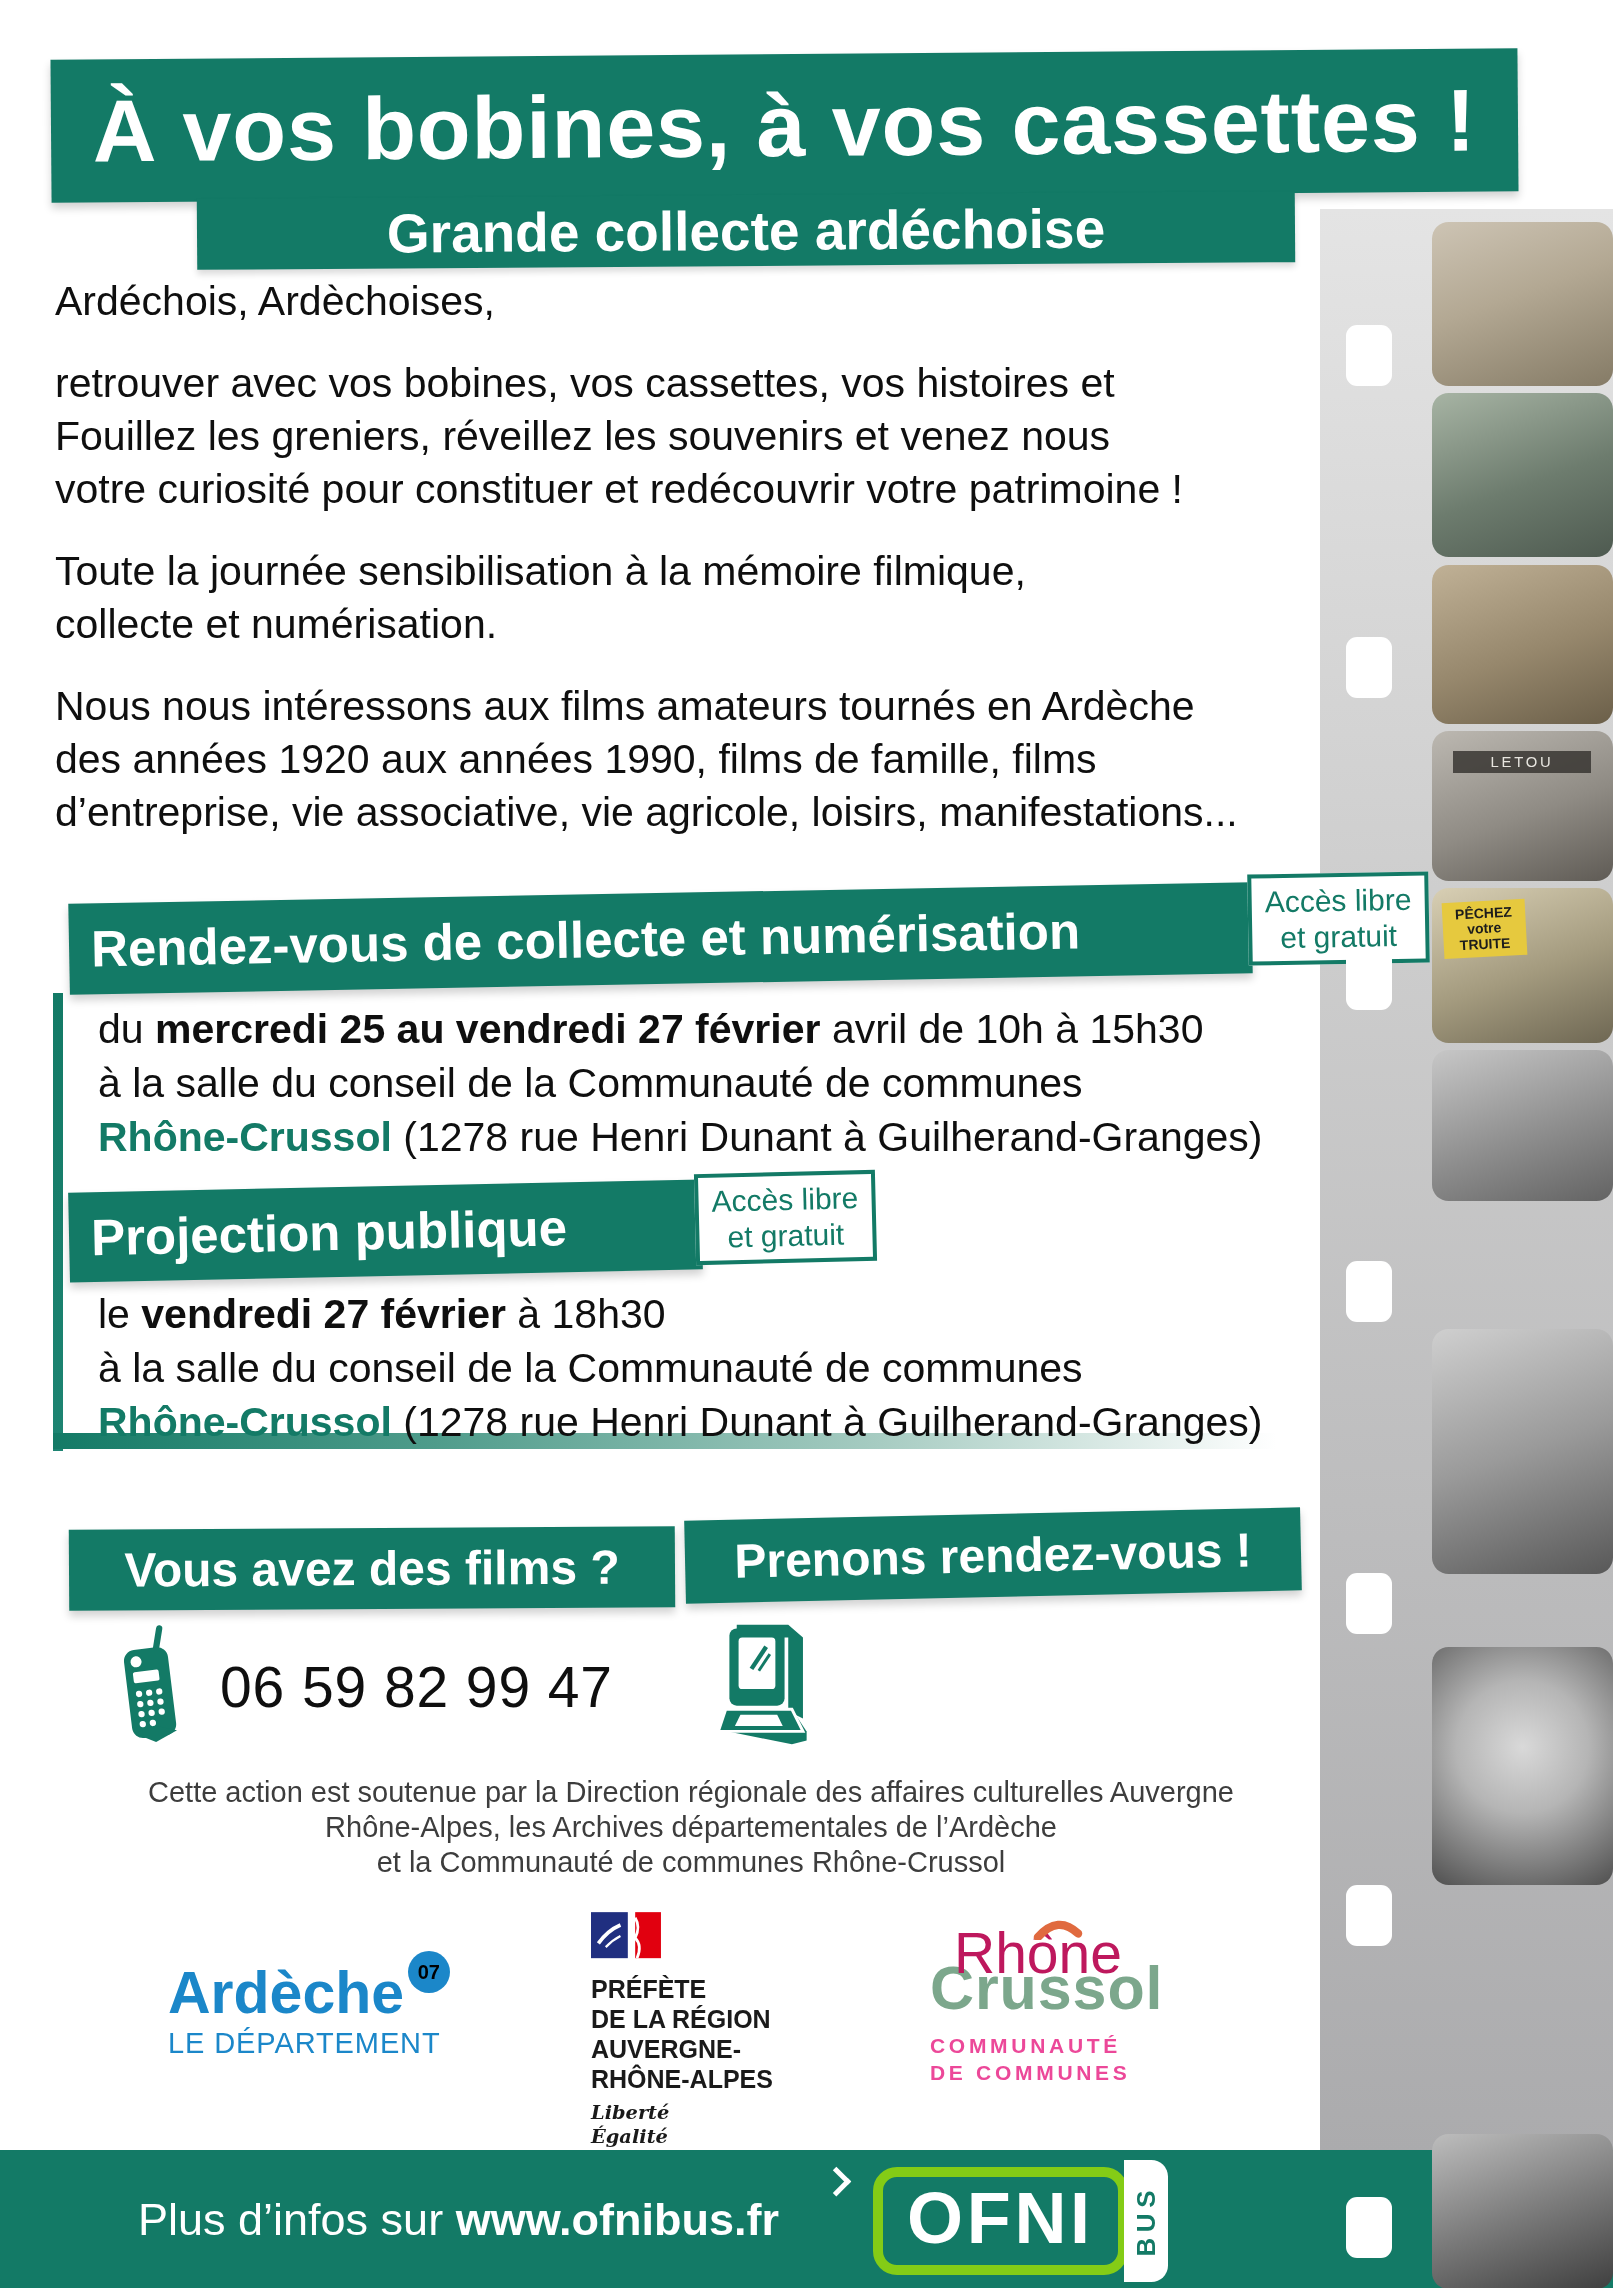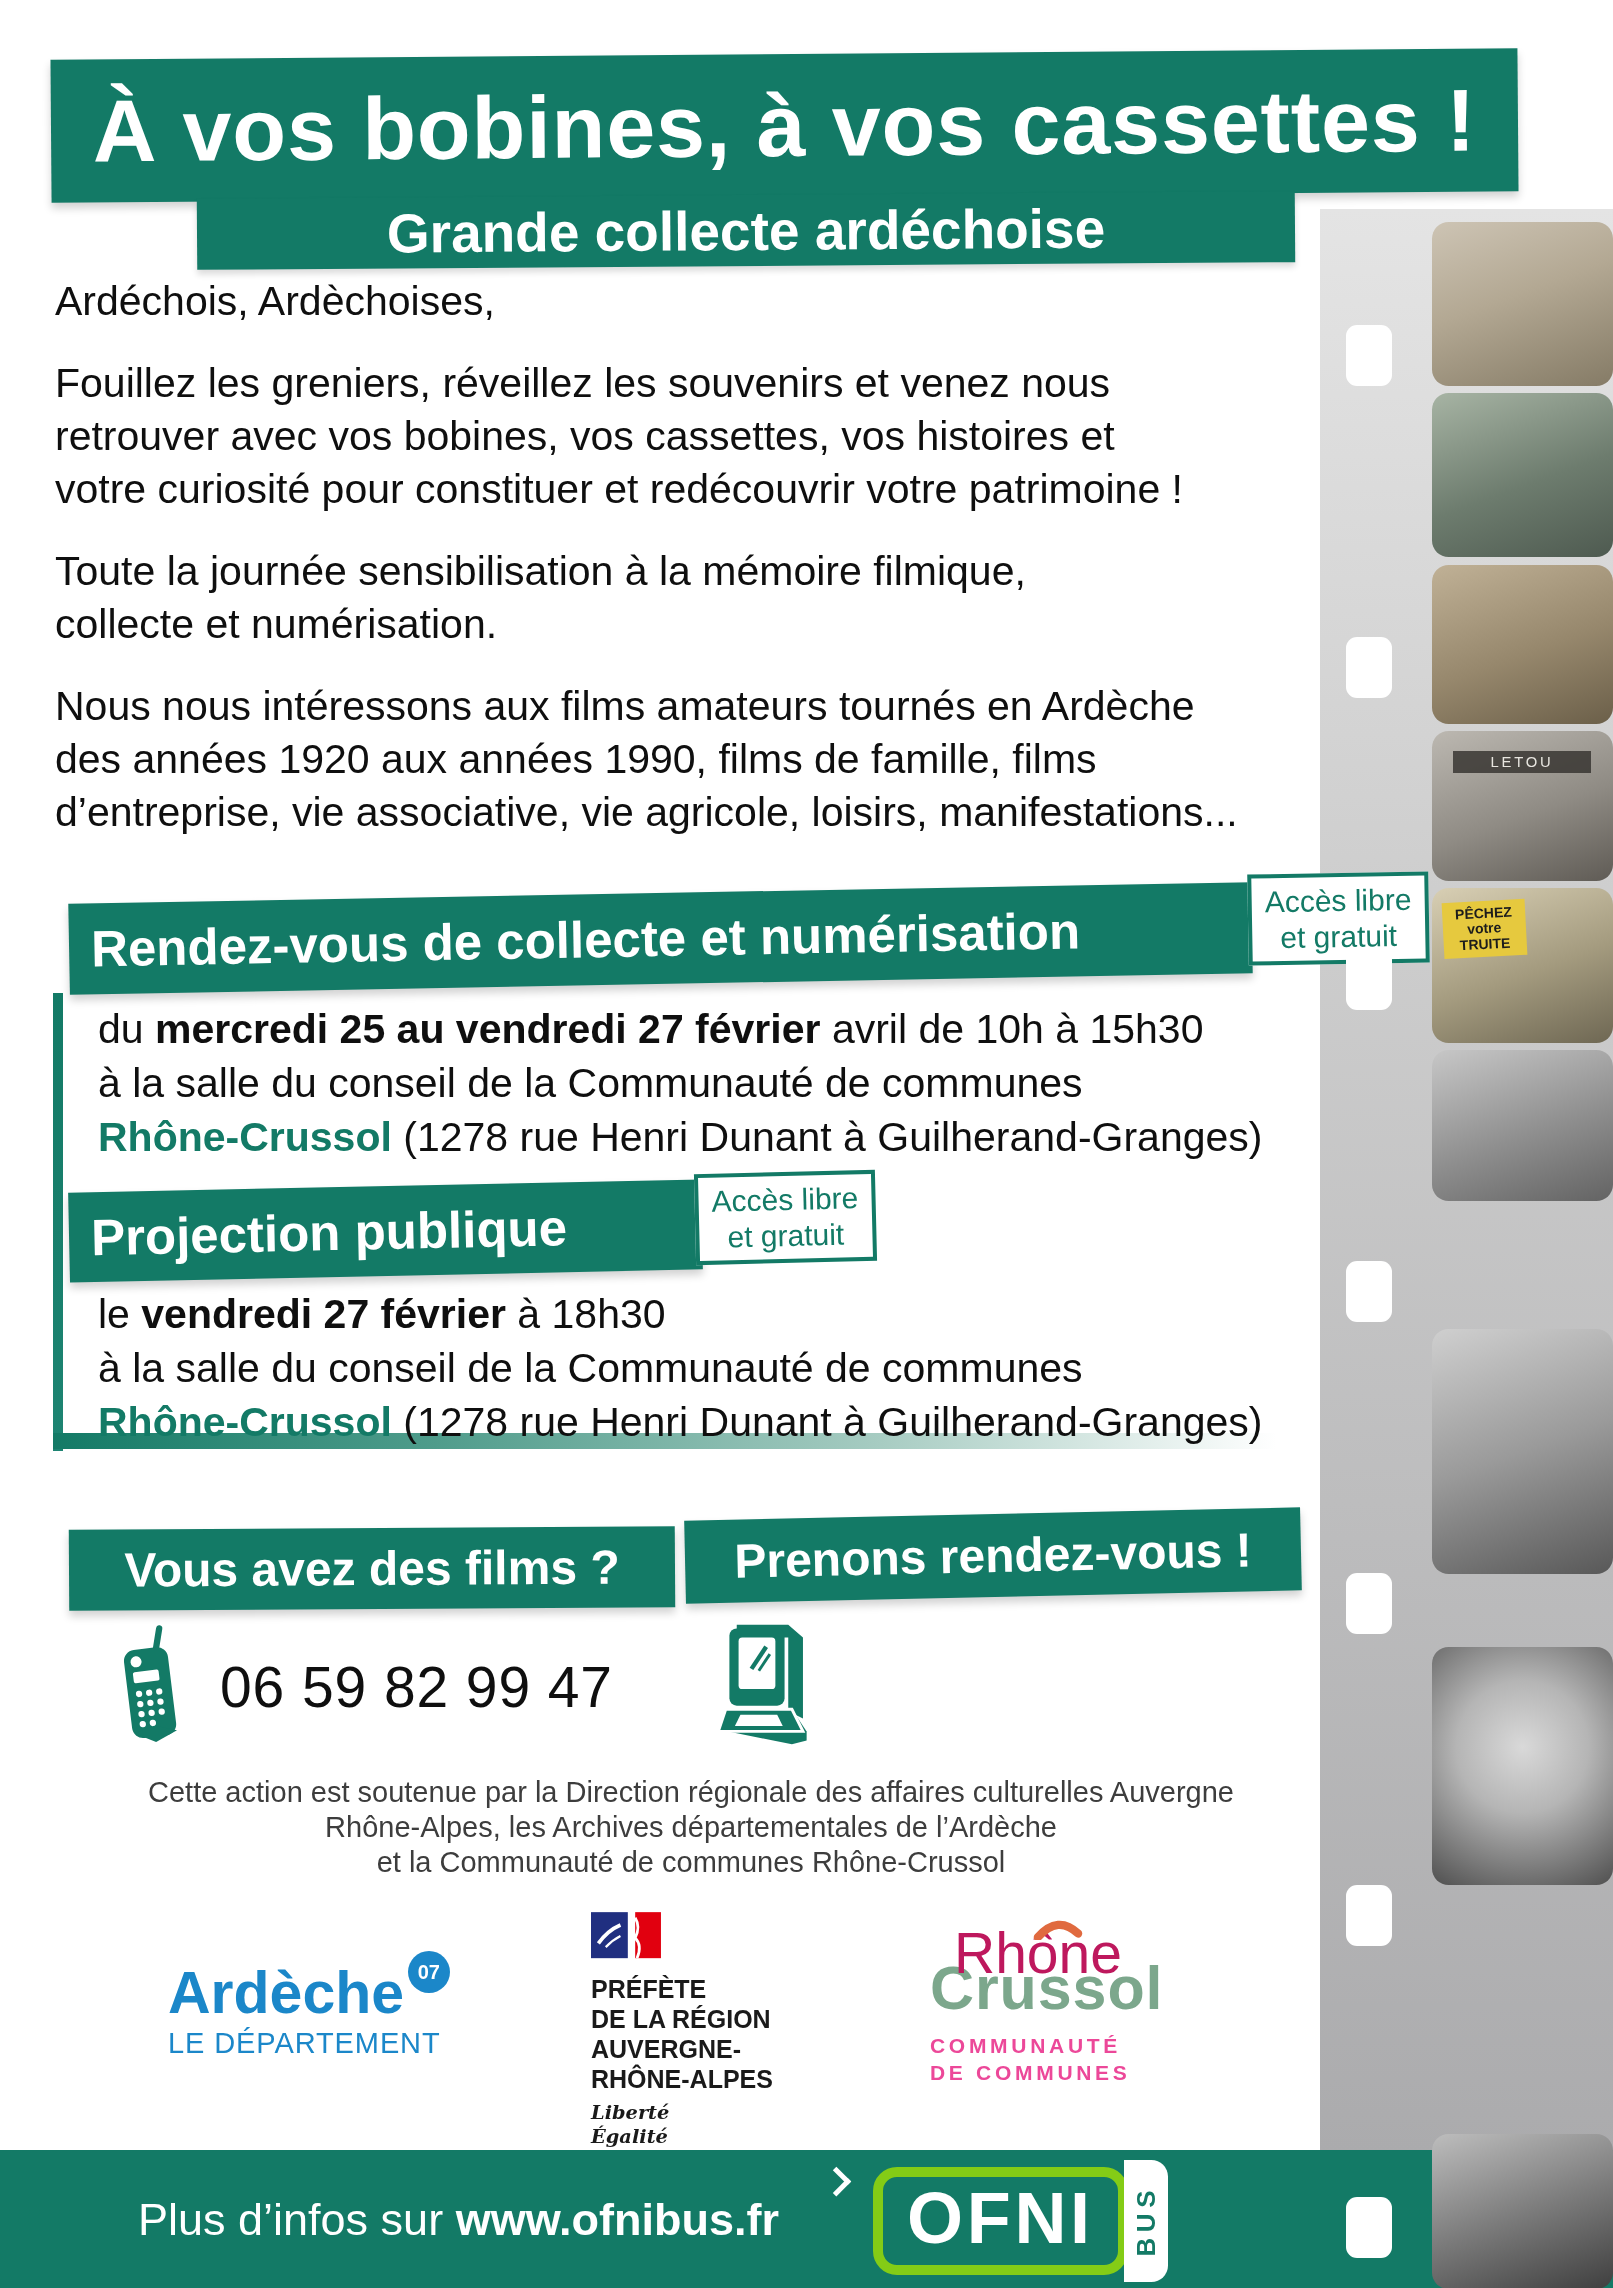--- a/index.html
+++ b/index.html
@@ -64,21 +64,21 @@
   .phone-number{position:absolute;left:220px;top:1654px;font-size:57px;letter-spacing:0.9px;}
   .computer-icon{position:absolute;left:711px;top:1621px;}
   .email{position:absolute;left:836px;top:1661px;font-size:46px;}
 
   .support{position:absolute;left:55px;top:1775px;width:1272px;text-align:center;
     font-size:29px;line-height:35px;color:#3d3d3d;}
 
   
   .ardeche{position:absolute;left:168px;top:1964px;color:#1b87c9;}
   .ard-name{font-size:59px;font-weight:700;line-height:59px;}
-  .ard-badge{display:inline-flex;width:42px;height:42px;border-radius:50%;background:#1b87c9;color:#ffffff;
+  .ard-badge{display:inline-flex;width:42px;height:42px;border-radius:50%;background:#1b87c9;color:#000000;
     font-size:20px;font-weight:700;align-items:center;justify-content:center;vertical-align:top;
     transform:translateY(-13px);margin-left:3.7px;}
   .ard-tag{font-size:29px;font-weight:400;letter-spacing:0.9px;margin-top:3.7px;}
 
   .prefete{position:absolute;left:591px;top:1912px;color:#1a1a1a;}
   .pref-lines div{font-size:25px;font-weight:700;line-height:30px;}
   .pref-lines{margin-top:9.2px;}
   .motto{margin-top:7px;font-family:"DejaVu Serif",serif;font-style:italic;font-size:19.4px;line-height:24px;font-weight:bold;}
 
   .crussol{position:absolute;left:930px;top:1925px;}
@@ -111,22 +111,22 @@
   <div class="banner title-banner">
     <span>À vos bobines, à vos cassettes !</span>
   </div>
   <div class="banner subtitle-banner">
     <span>Grande collecte ardéchoise</span>
   </div>
 
   <div class="intro">
     <div class="para">Ardéchois, Ardèchoises,</div>
     <div class="para">
+      <div>retrouver avec vos bobines, vos cassettes, vos histoires et</div>
       <div>Fouillez les greniers, réveillez les souvenirs et venez nous</div>
-      <div>retrouver avec vos bobines, vos cassettes, vos histoires et</div>
       <div>votre curiosité pour constituer et redécouvrir votre patrimoine !</div>
     </div>
     <div class="para">
       <div>Toute la journée sensibilisation à la mémoire filmique,</div>
       <div>collecte et numérisation.</div>
     </div>
     <div class="para">
       <div>Nous nous intéressons aux films amateurs tournés en Ardèche</div>
       <div>des années 1920 aux années 1990, films de famille, films</div>
       <div>d’entreprise, vie associative, vie agricole, loisirs, manifestations...</div>

